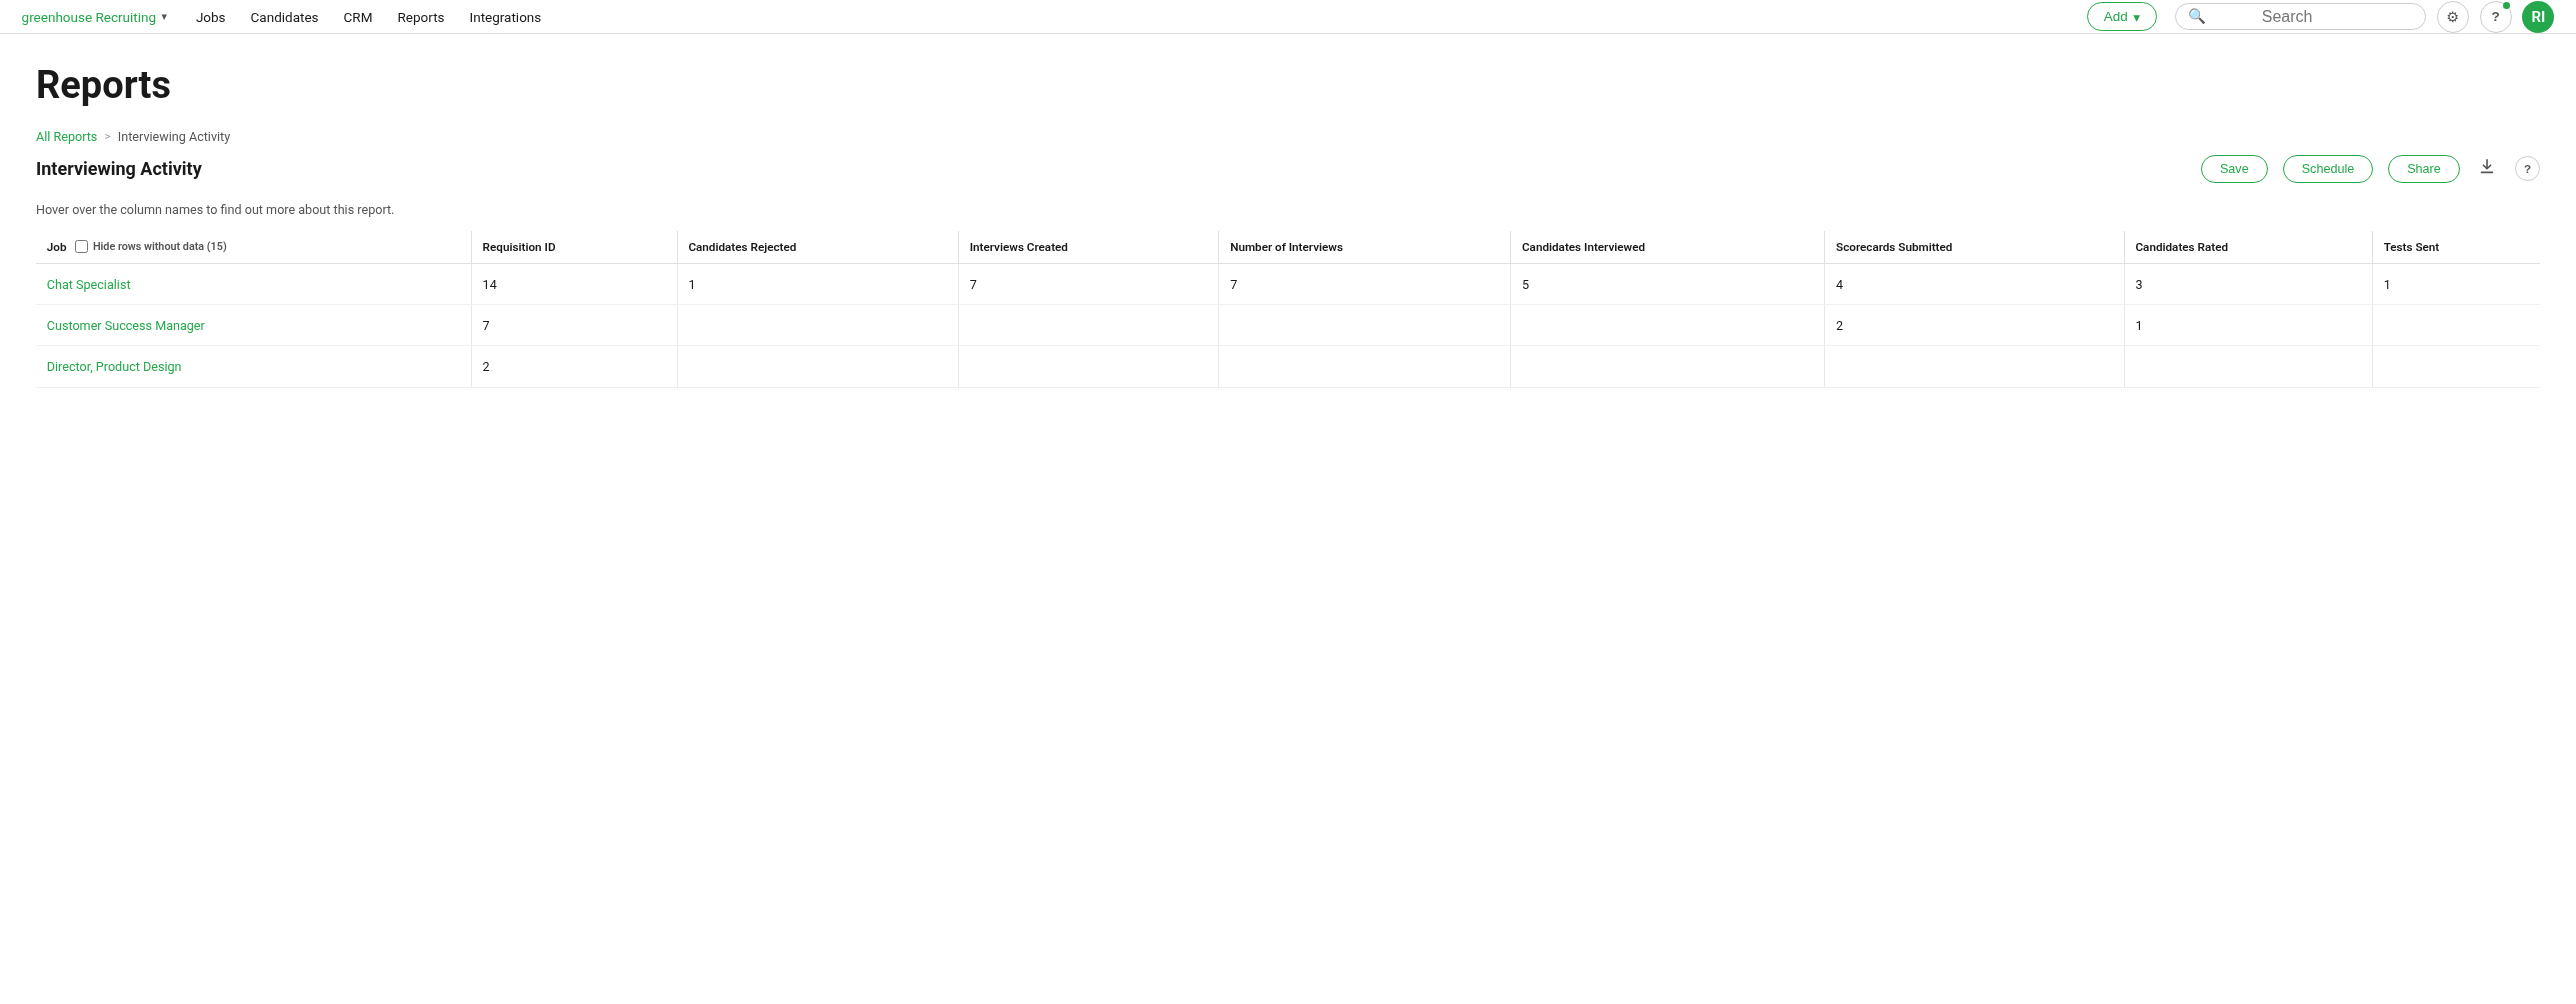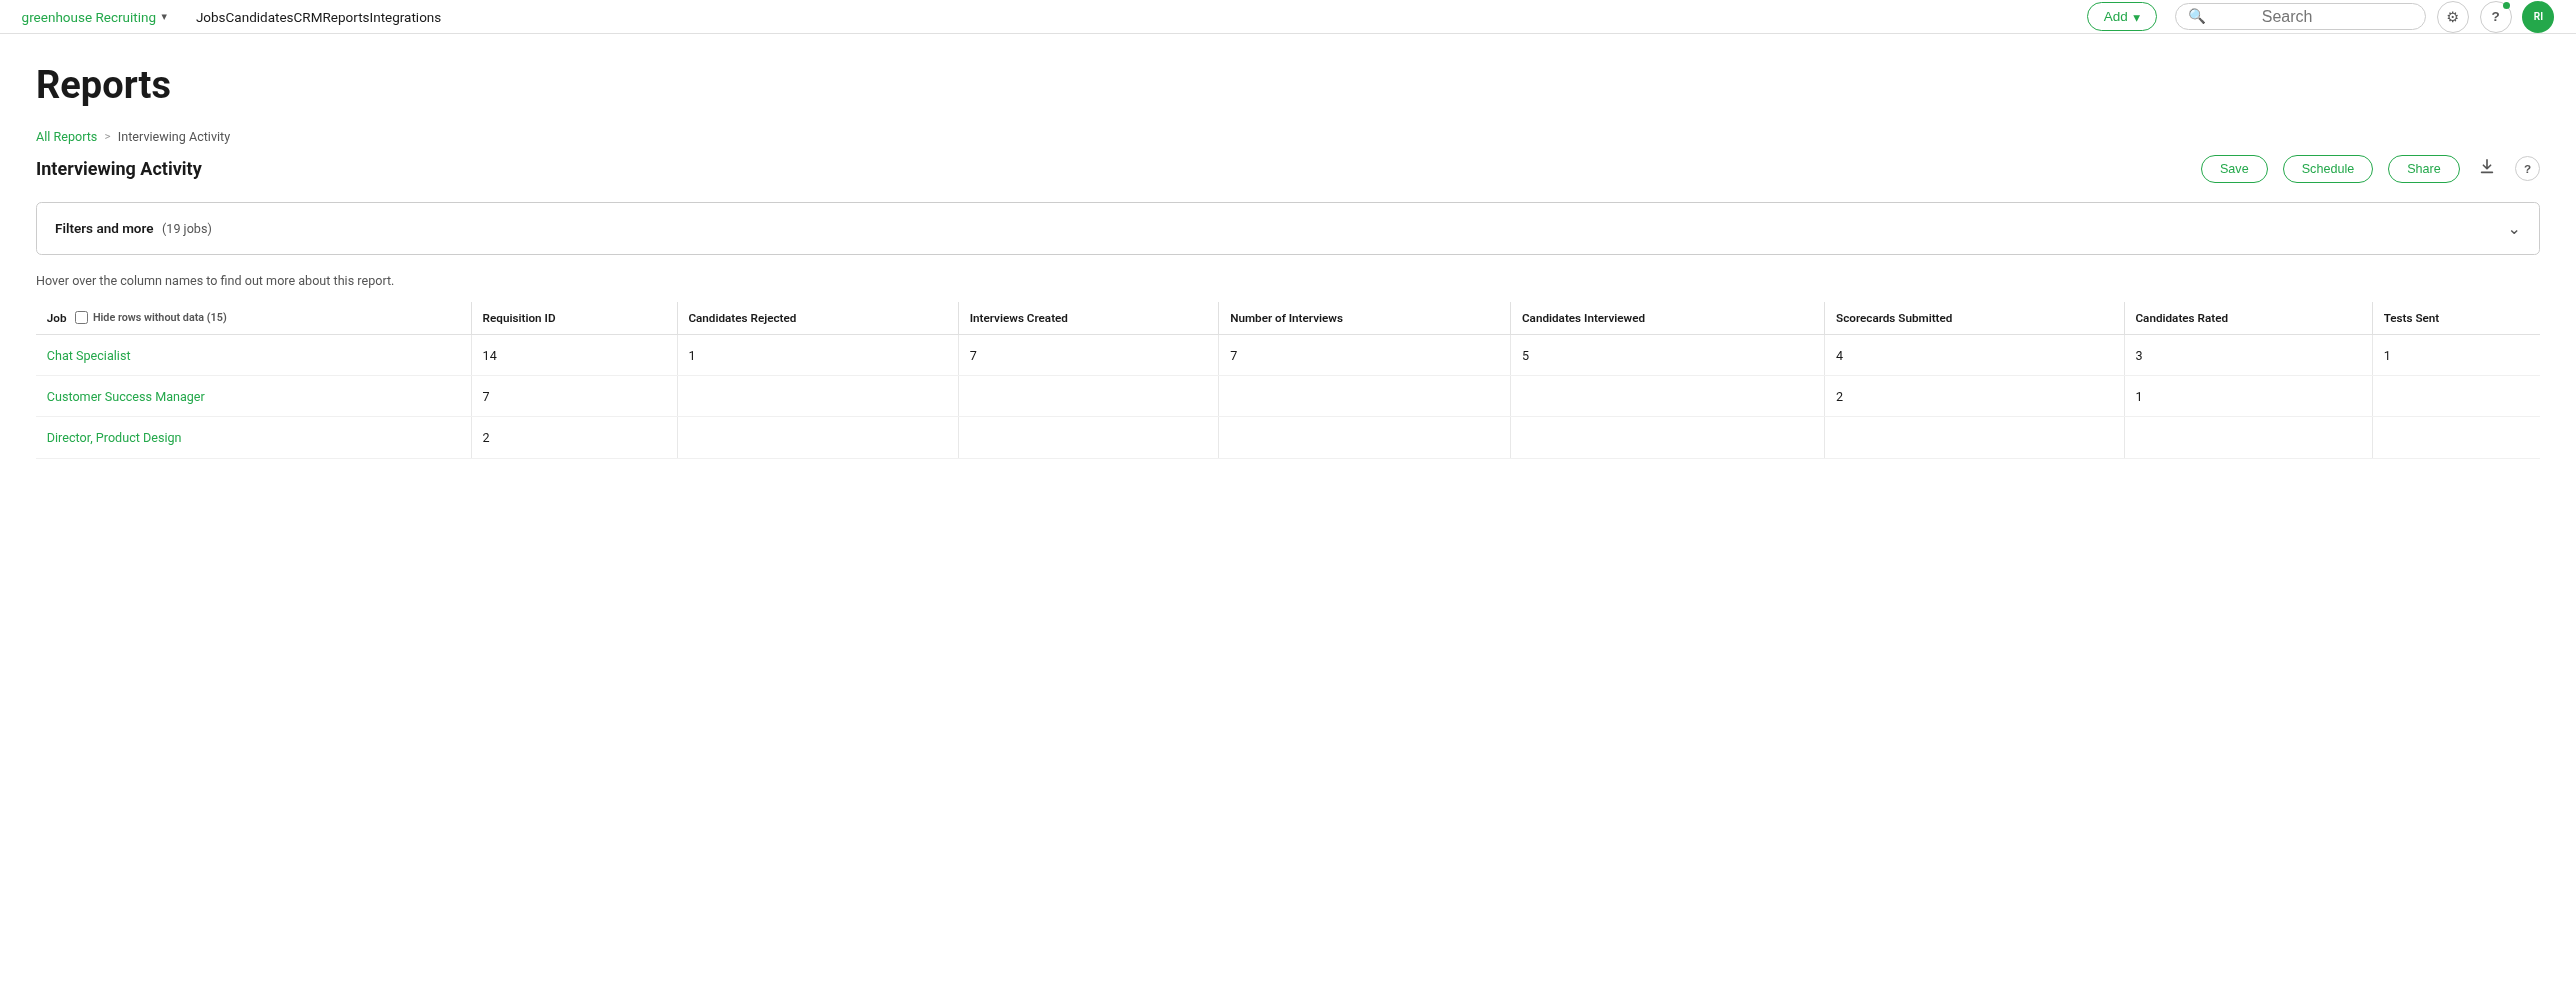--- a/index.html
+++ b/index.html
@@ -7,21 +7,21 @@
 
     
     .navbar {
       display: flex; align-items: center; padding: 0 21.6px; height: 34px;
       border-bottom: 0.9px solid #e0e0e0; background: #fff;
     }
     .navbar-brand { display: flex; align-items: center; gap: 5.4px; margin-right: 29px; }
     .brand-text { font-size: 13.5px; color: #1a1a1a; }
     .brand-text span { color: #24a84b; }
     .brand-dropdown { color: #555; font-size: 10.8px; cursor: pointer; }
-    .nav-links { display: flex; flex: 1; text-align: right; }
+    .nav-links { display: flex; gap: 25px; flex: 1; text-align: right; }
     .nav-link { font-size: 13.5px; color: #1a1a1a; text-decoration: none; cursor: pointer; }
     .nav-add-btn {
       border: 1.8px solid #24a84b; border-radius: 18px; background: #fff;
       color: #24a84b; padding: 5.4px 16px; font-size: 13.5px; cursor: pointer;
       display: flex; align-items: flex-start; gap: 5.4px; margin-right: 18px;
     }
     .nav-right { display: flex; align-items: center; gap: 10.8px; }
     .search-box {
       display: flex; align-items: center; border: 0.9px solid #ccc; border-radius: 18px;
       padding: 3.6px 12.6px; gap: 7.2px; width: 251px;
@@ -29,21 +29,21 @@
     .search-icon { color: #888; font-size: 14.4px; }
     .search-input { border: none; outline: none; font-size: 16px; color: #555; background: transparent; width: 100%; margin-left: 48px; }
     .nav-icon-btn {
       width: 32px; height: 32px; border-radius: 50%; border: 0.9px solid #ccc;
       display: flex; align-items: center; justify-content: center; cursor: pointer;
       font-size: 14.4px; color: #555; background: #fff;
     }
     .avatar {
       width: 32px; height: 32px; border-radius: 50%; background: #24a84b;
       display: flex; align-items: center; justify-content: center; color: #fff;
-      font-size: 10px; font-weight: 600; cursor: pointer;
+      font-size: 15px; font-weight: 600; cursor: pointer;
     }
     .notification-dot {
       width: 7.2px; height: 7.2px; background: #24a84b; border-radius: 50%;
       position: absolute; top: 1.8px; right: 1.8px;
     }
     .icon-wrap { position: relative; }
 
     
     .main { padding: 29px 36px; }
     .page-title { font-size: 38px; font-weight: 700; color: #1a1a1a; margin-bottom: 21.6px; }
@@ -153,27 +153,20 @@
       <button class="action-btn">Share</button>
       <button class="action-btn-icon" title="Download">
         <svg width="18" height="18" viewBox="0 0 20 20" fill="none" xmlns="http://www.w3.org/2000/svg">
           <path d="M10 2v10M6 8l4 4 4-4M4 16h12" stroke="#555" stroke-width="1.8" stroke-linecap="round" stroke-linejoin="round"></path>
         </svg>
       </button>
       <button class="action-btn-icon" title="Help" style="width:25px;height:25px;border:1.3px solid #ccc;border-radius:50%;font-size:11.7px;font-weight:700;color:#555;">?</button>
     </div>
   </div>
 
-  <div class="filters-bar">
-    <div>
-      <span class="filters-label">Filters and more</span>
-      <span class="filters-count">(19 jobs)</span>
-    </div>
-    <span class="filters-chevron">⌄</span>
-  </div>
 
   <p class="hint-text">Hover over the column names to find out more about this report.</p>
 
   <div class="table-container">
     <table>
       <thead>
         <tr>
           <th>
             <div class="th-job">
               <span>Job</span>

